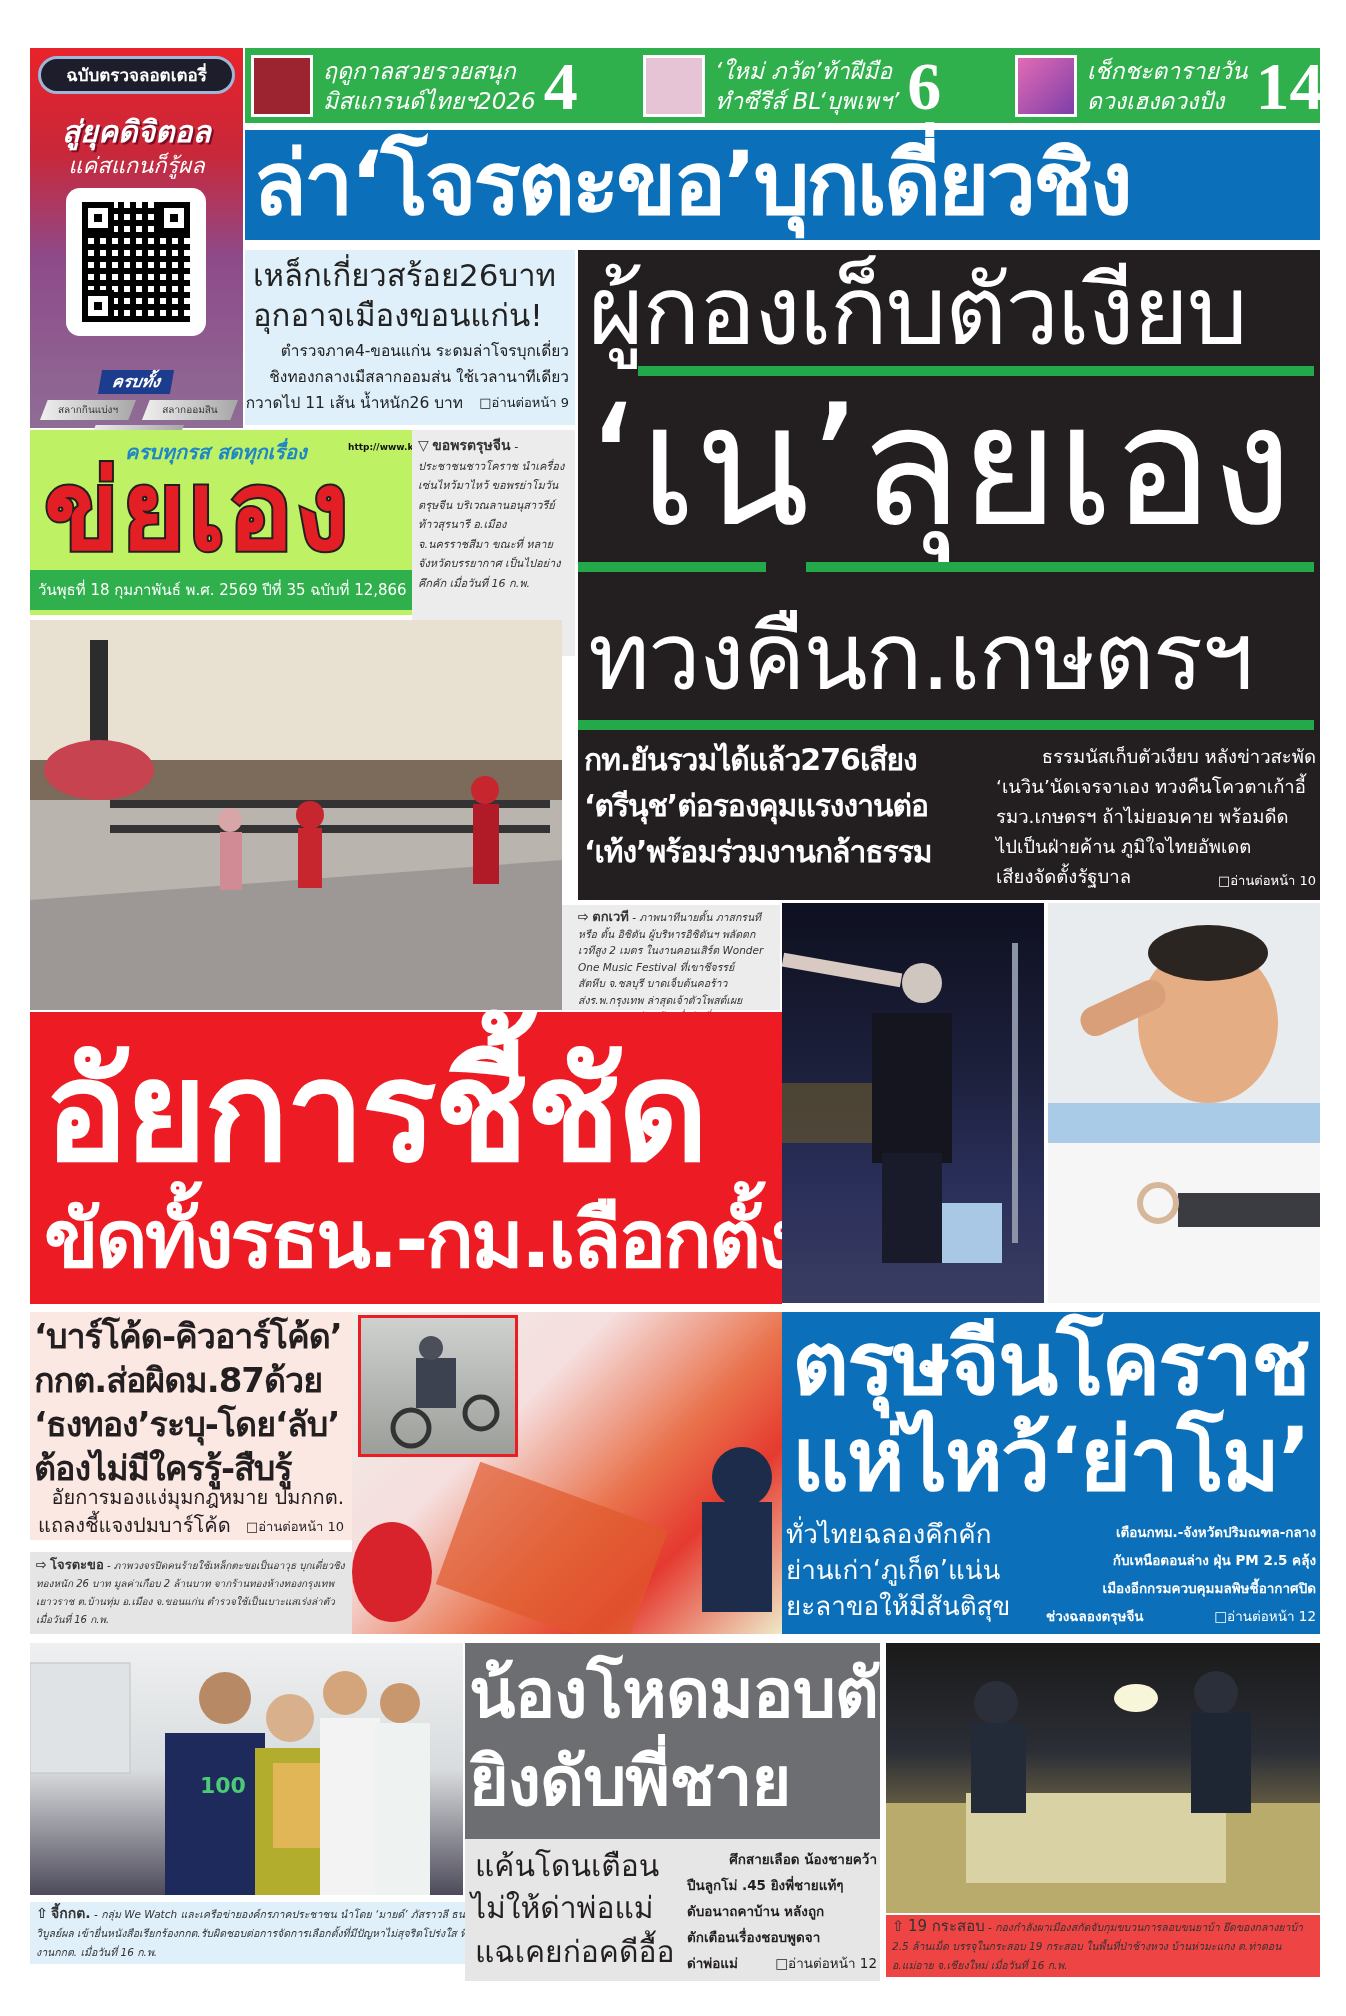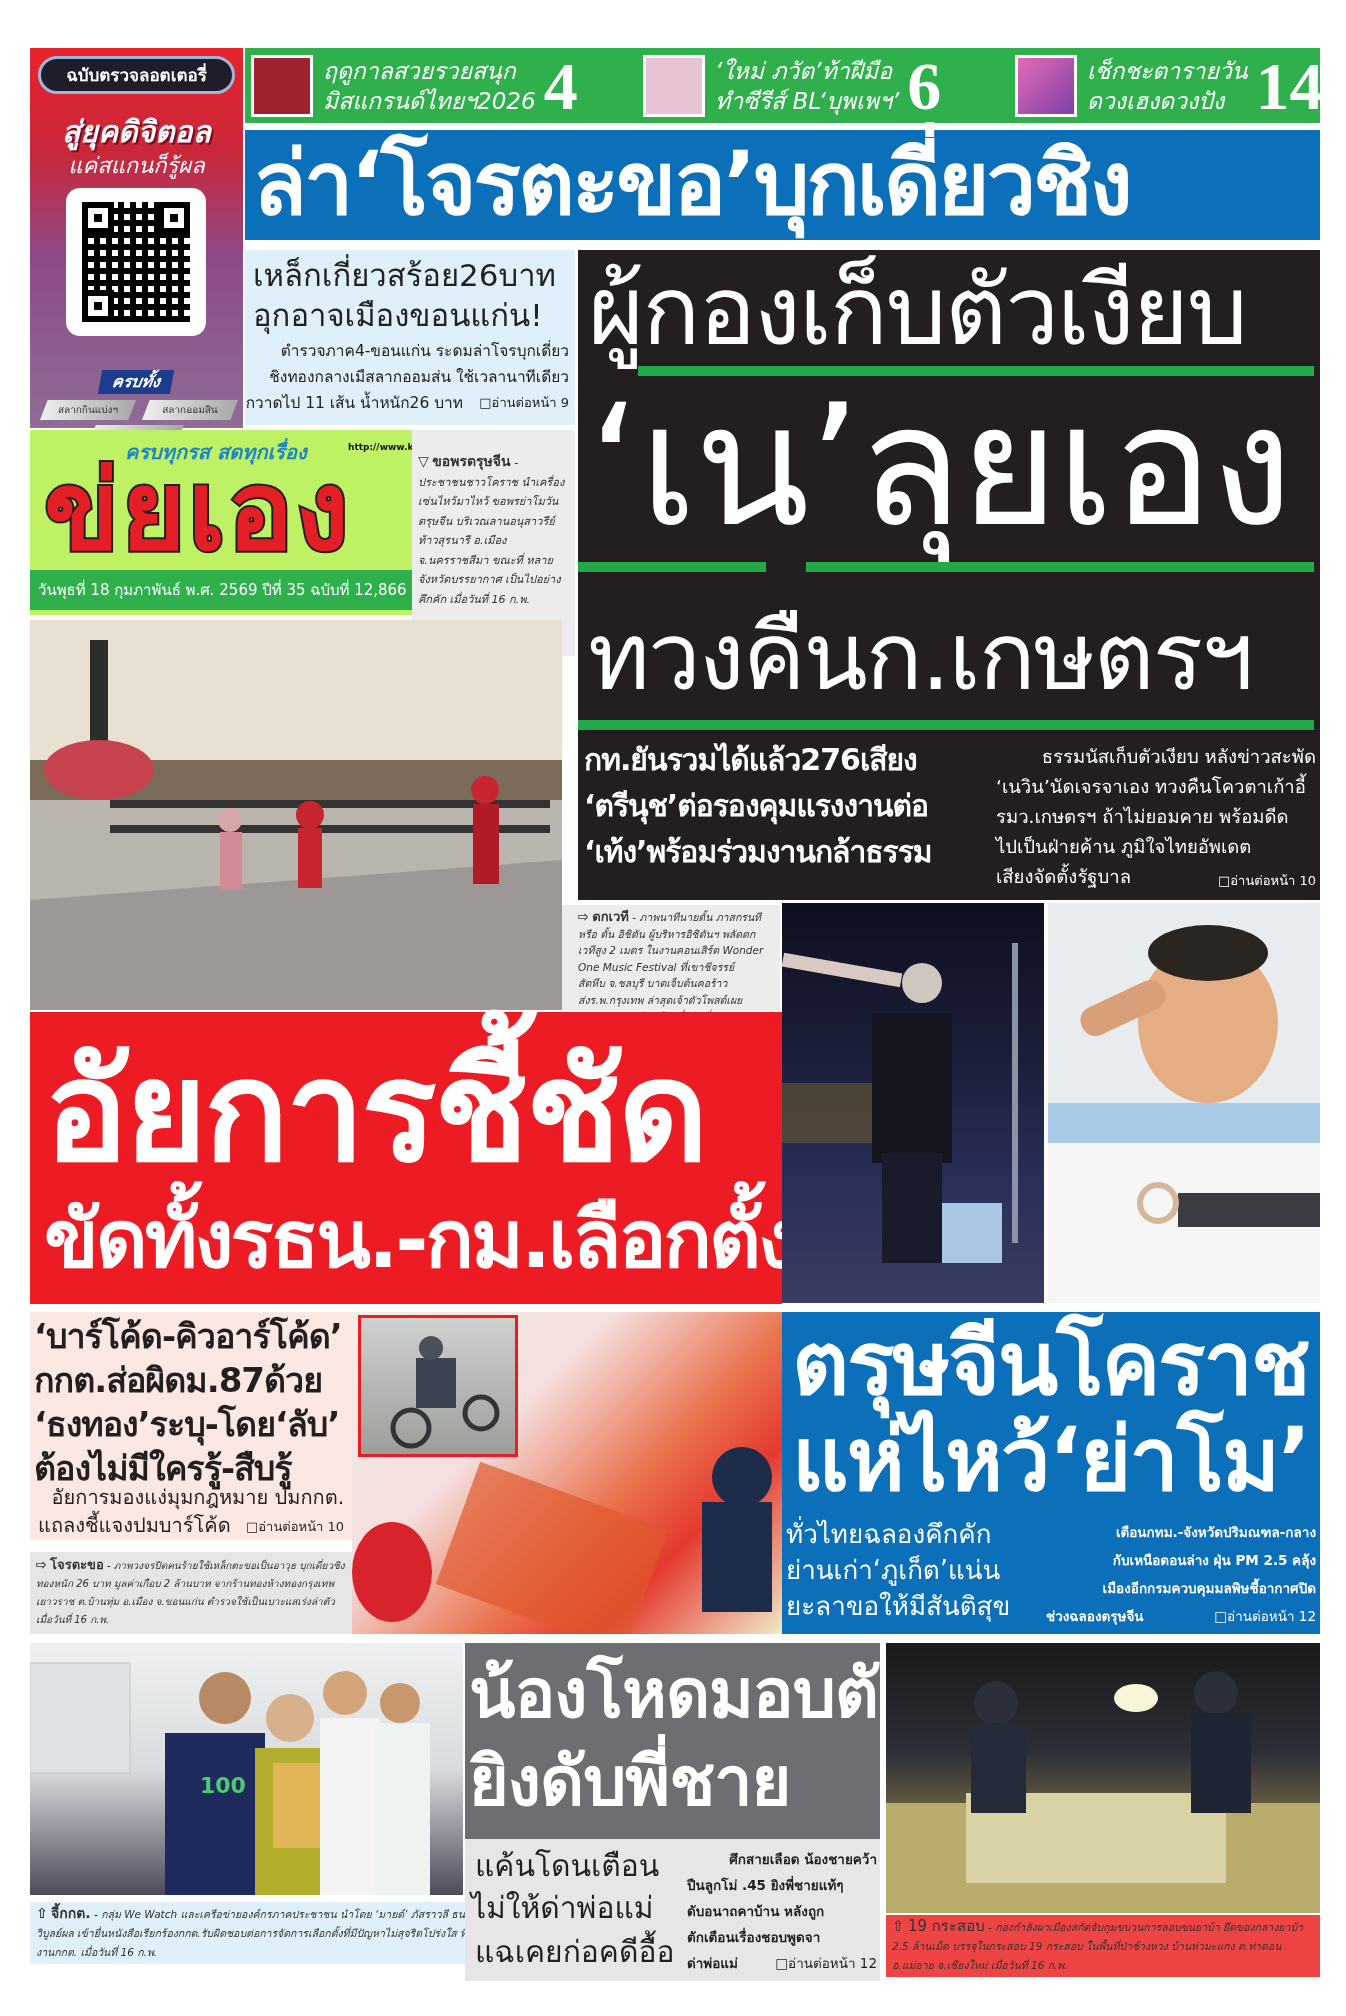--- a/index.html
+++ b/index.html
@@ -48,21 +48,21 @@
   #main .sub { position:absolute; left:6px; font-size:30px; line-height:44px; font-weight:bold; white-space:nowrap; letter-spacing:-1px; }
   #main .body { position:absolute; left:418px; width:320px; font-size:18.5px; line-height:34px; white-space:nowrap; }
 
   
   #logo { left:30px; top:430px; width:545px; height:185px; background:#bef264; }
   #logo .slogan { position:absolute; left:95px; top:6px; color:#1e86c8; font-weight:bold; font-size:20px; font-style:italic; }
   #logo .url { position:absolute; left:318px; top:12px; font-size:9px; font-weight:bold; }
   #logo .name { position:absolute; left:14px; top:22px; font-size:110px; line-height:118px; font-weight:bold; color:#e31e24; letter-spacing:2px; -webkit-text-stroke: 4px #231f20; paint-order: stroke fill; }
   #logo .dateline { position:absolute; left:0; top:140px; width:545px; height:40px; background:#2fb04d; color:#fff; font-size:15px; line-height:40px; padding-left:8px; white-space:nowrap; }
 
-  #sidecap1 { left:412px; top:430px; width:163px; height:226px; background:#ececec; padding:22px 6px; font-size:11px; line-height:19.5px; font-style:italic; color:#333; }
+  #sidecap1 { left:412px; top:430px; width:163px; height:226px; background:#ececec; padding:6px 6px; font-size:11px; line-height:19.5px; font-style:italic; color:#333; }
   #sidecap1 .lead { font-style:normal; font-weight:bold; font-size:14px; }
 
   
   #templephoto { left:30px; top:620px; width:532px; height:390px; background:linear-gradient(180deg,#e2d9c8 0%, #eadfc5 30%, #c8c1b4 55%, #b4b1ac 75%, #8f8a86 100%); }
   #templecap { left:562px; top:905px; width:218px; height:105px; background:#ececec; padding:4px 16px; font-size:10.5px; line-height:16.5px; font-style:italic; color:#333; }
   #templecap .lead { font-style:normal; font-weight:bold; font-size:13px; }
 
   
   #prosecutor { left:30px; top:1012px; width:752px; height:292px; background:#ed1c24; color:#fff; }
   #prosecutor .l1 { position:absolute; left:14px; top:20px; font-size:140px; line-height:160px; font-weight:bold; letter-spacing:-3px; white-space:nowrap; }

